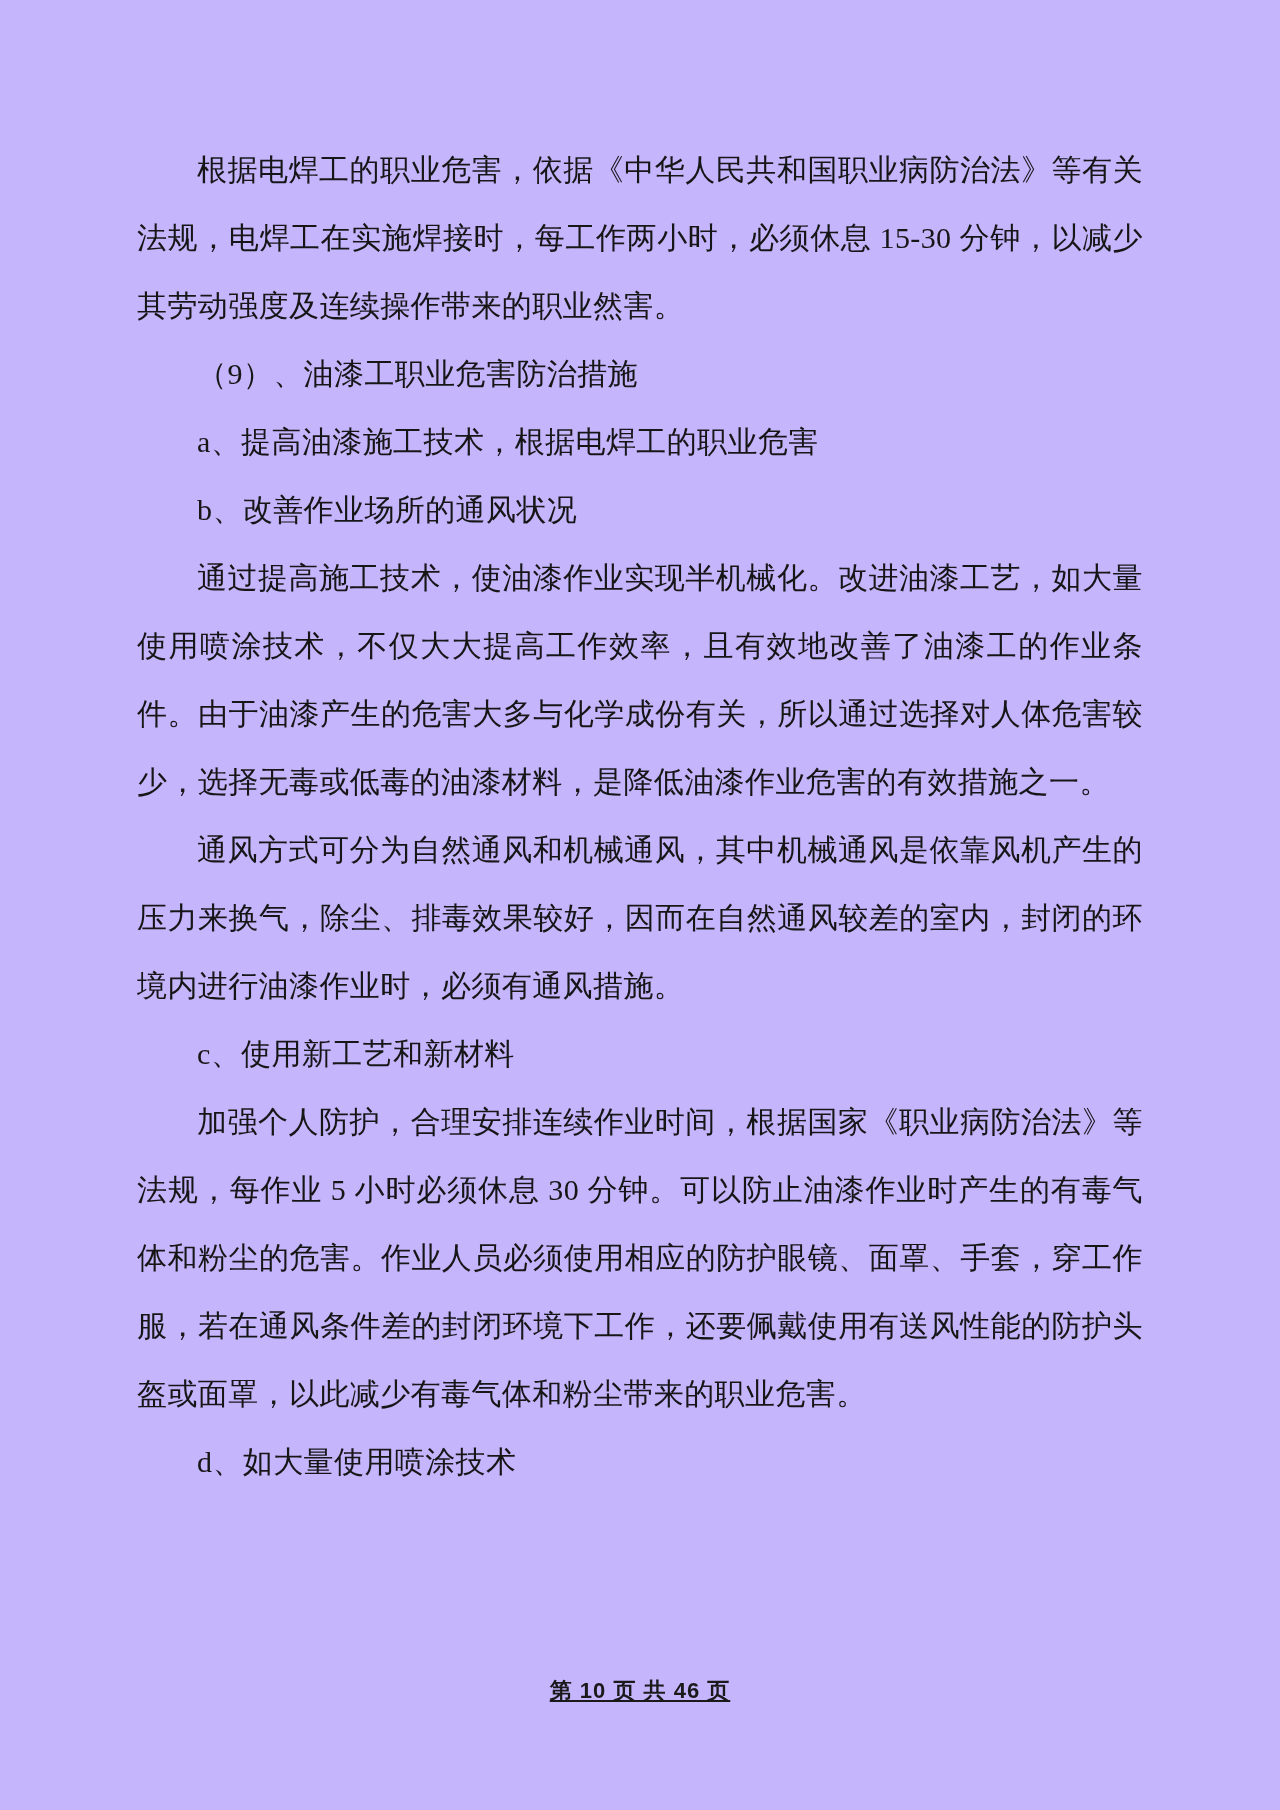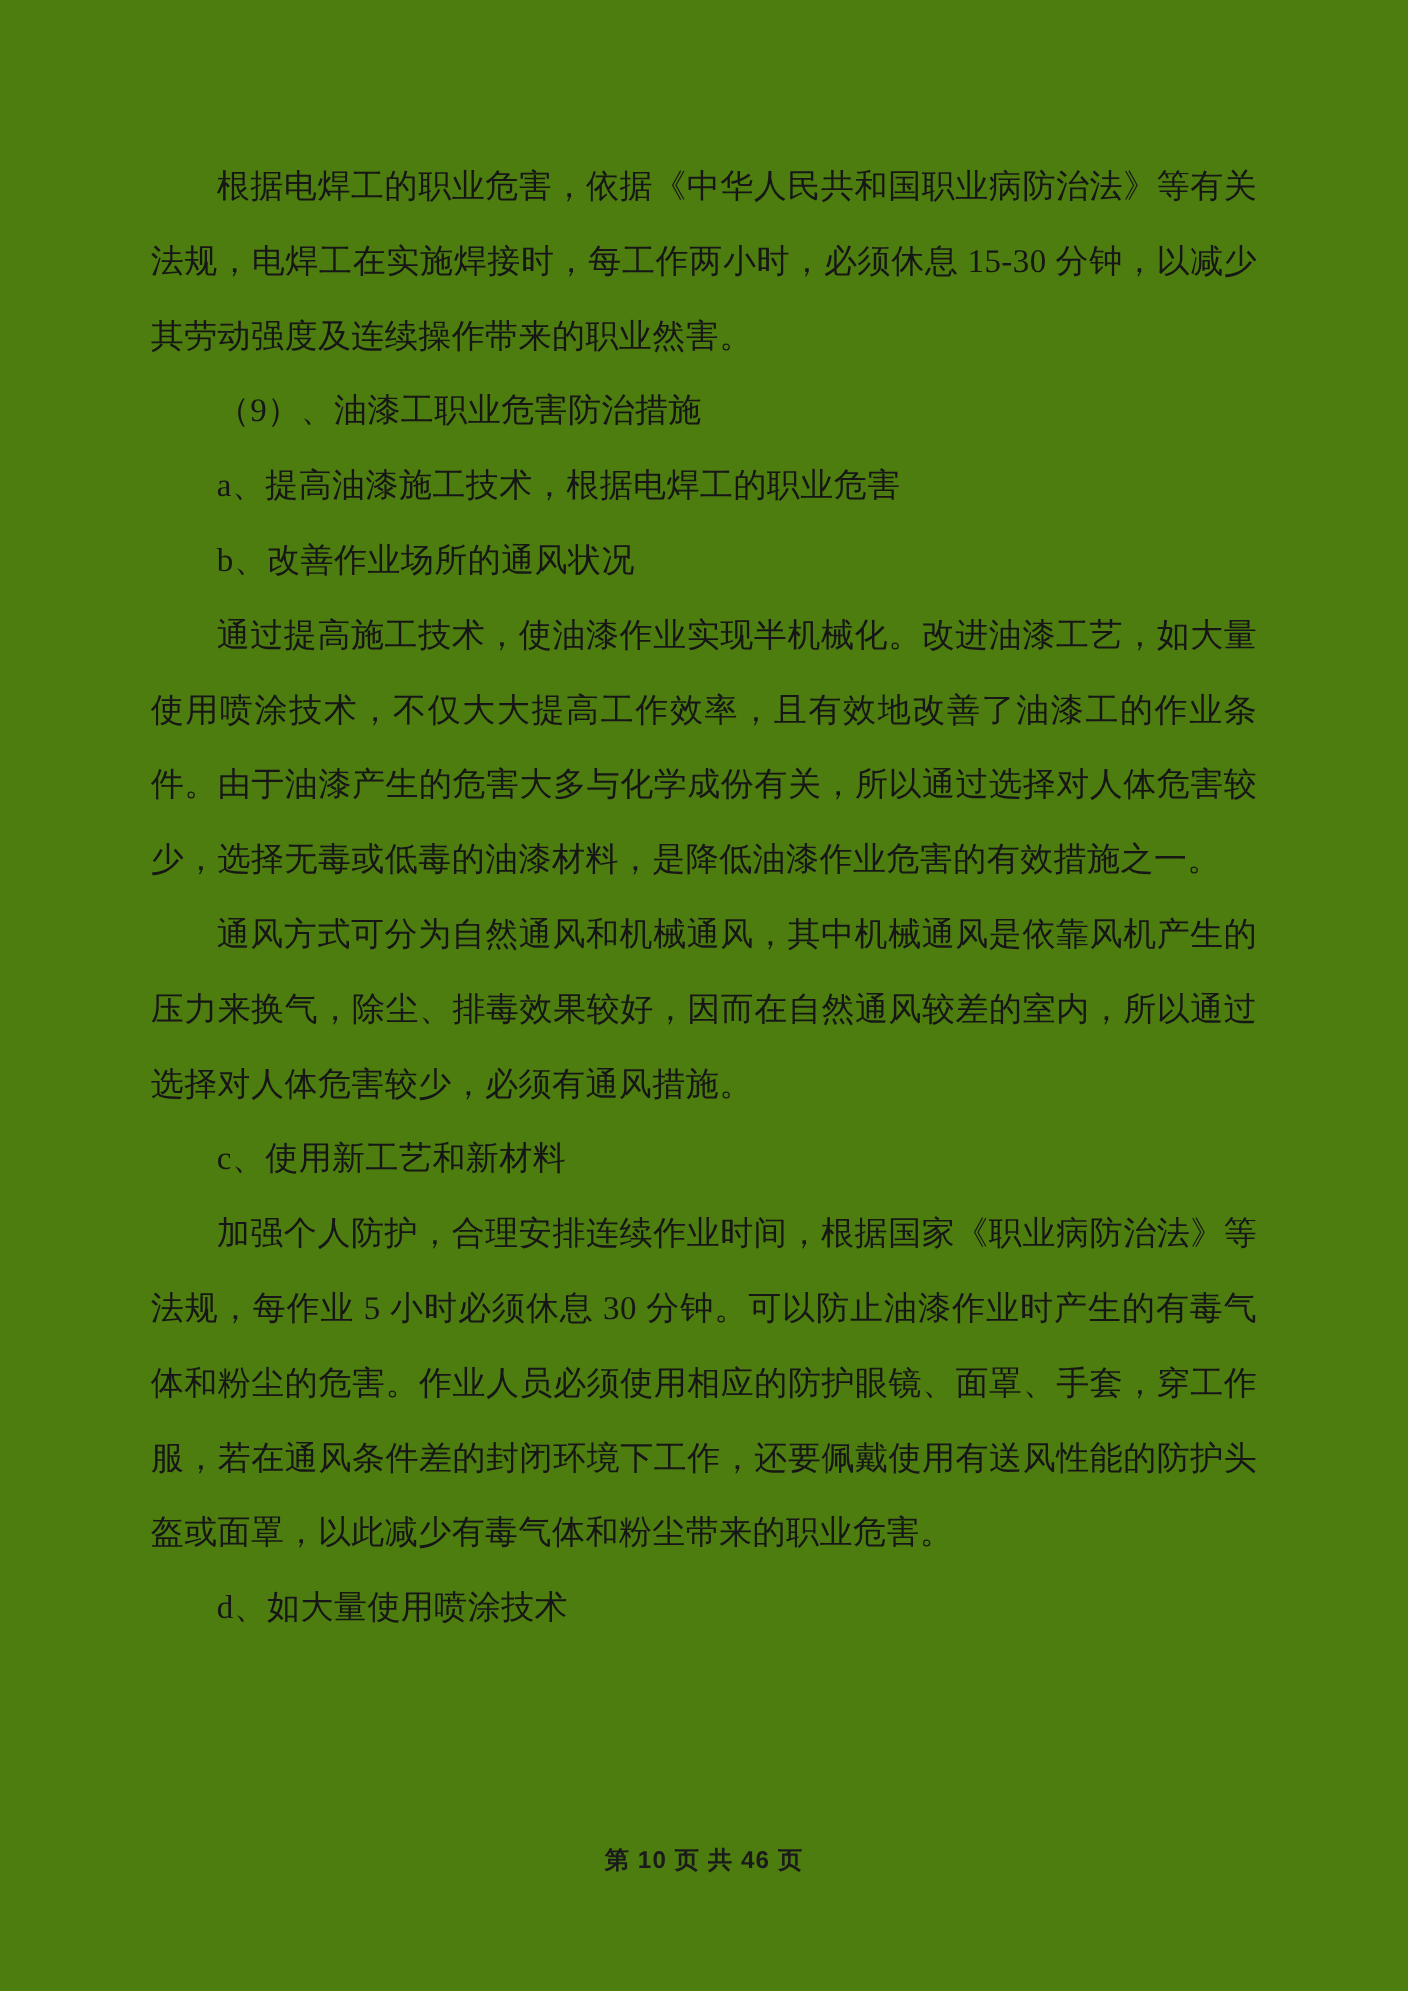--- a/index.html
+++ b/index.html
@@ -4,21 +4,21 @@
 <style>
   * { margin: 0; padding: 0; box-sizing: border-box; }
   html, body {
     background: #ffffff;
     font-family: "Liberation Serif", "DejaVu Serif", serif;
   }
   .page {
     position: relative;
     width: 1280px;
     height: 1810px;
-    background: #4d7c0f;
+    background: #c4b5fd;
     overflow: hidden;
     color: #161616;
   }
   .content {
     position: absolute;
     top: 136px;
     left: 137px;
     width: 1006px;
   }
   .para {
@@ -34,31 +34,32 @@
     position: absolute;
     top: 1676px;
     left: 0;
     width: 100%;
     text-align: center;
     font-family: "Liberation Sans", "DejaVu Sans", sans-serif;
     font-weight: bold;
     font-size: 22px;
     color: #1a1a1a;
     letter-spacing: 1px;
+    text-decoration: underline;
   }
 </style>
 </head>
 <body>
 
 <div class="page">
   <div class="content">
     <p class="para">根据电焊工的职业危害，依据《中华人民共和国职业病防治法》等有关法规，电焊工在实施焊接时，每工作两小时，必须休息 15-30 分钟，以减少其劳动强度及连续操作带来的职业然害。</p>
     <p class="para">（9）、油漆工职业危害防治措施</p>
     <p class="para">a、提高油漆施工技术，根据电焊工的职业危害</p>
     <p class="para">b、改善作业场所的通风状况</p>
     <p class="para">通过提高施工技术，使油漆作业实现半机械化。改进油漆工艺，如大量使用喷涂技术，不仅大大提高工作效率，且有效地改善了油漆工的作业条件。由于油漆产生的危害大多与化学成份有关，所以通过选择对人体危害较少，选择无毒或低毒的油漆材料，是降低油漆作业危害的有效措施之一。</p>
-    <p class="para">通风方式可分为自然通风和机械通风，其中机械通风是依靠风机产生的压力来换气，除尘、排毒效果较好，因而在自然通风较差的室内，所以通过选择对人体危害较少，必须有通风措施。</p>
+    <p class="para">通风方式可分为自然通风和机械通风，其中机械通风是依靠风机产生的压力来换气，除尘、排毒效果较好，因而在自然通风较差的室内，封闭的环境内进行油漆作业时，必须有通风措施。</p>
     <p class="para">c、使用新工艺和新材料</p>
     <p class="para">加强个人防护，合理安排连续作业时间，根据国家《职业病防治法》等法规，每作业 5 小时必须休息 30 分钟。可以防止油漆作业时产生的有毒气体和粉尘的危害。作业人员必须使用相应的防护眼镜、面罩、手套，穿工作服，若在通风条件差的封闭环境下工作，还要佩戴使用有送风性能的防护头盔或面罩，以此减少有毒气体和粉尘带来的职业危害。</p>
     <p class="para">d、如大量使用喷涂技术</p>
   </div>
   <div class="footer">第 10 页 共 46 页</div>
 </div>
 
 </body></html>

